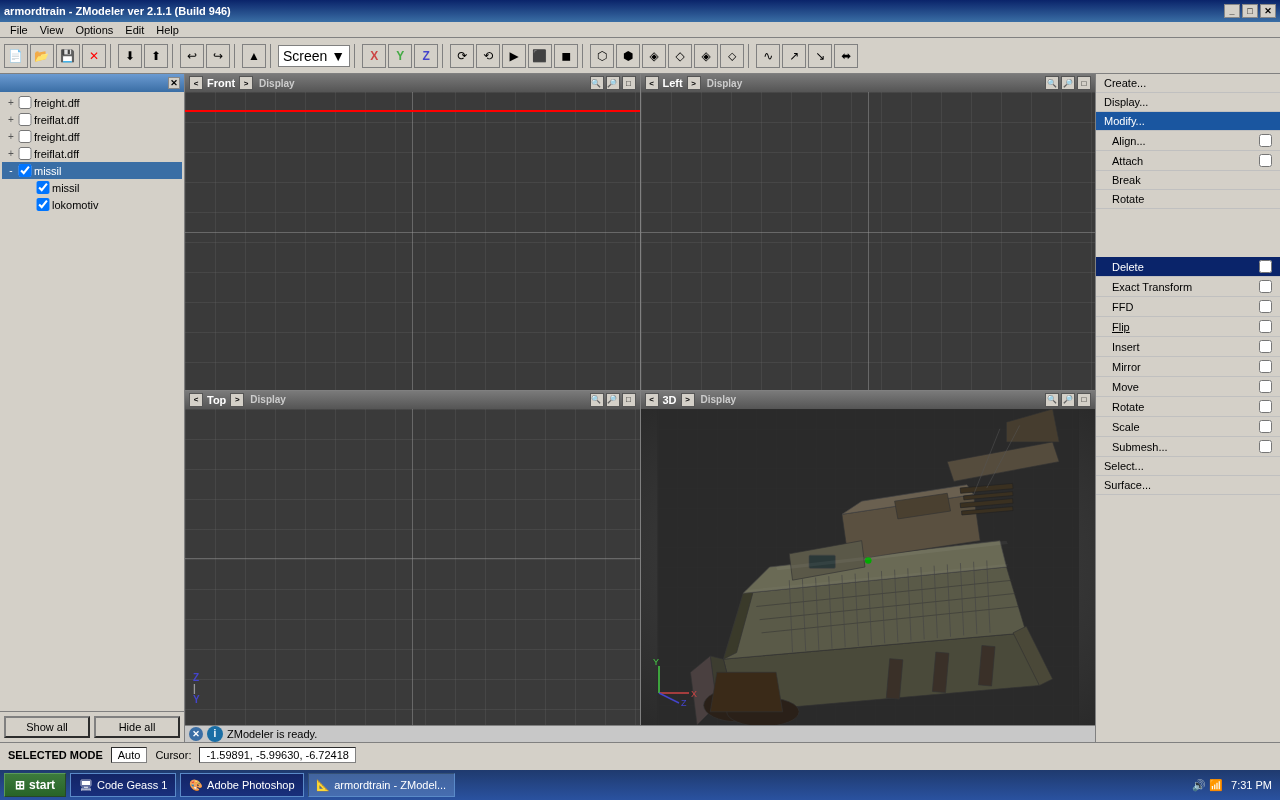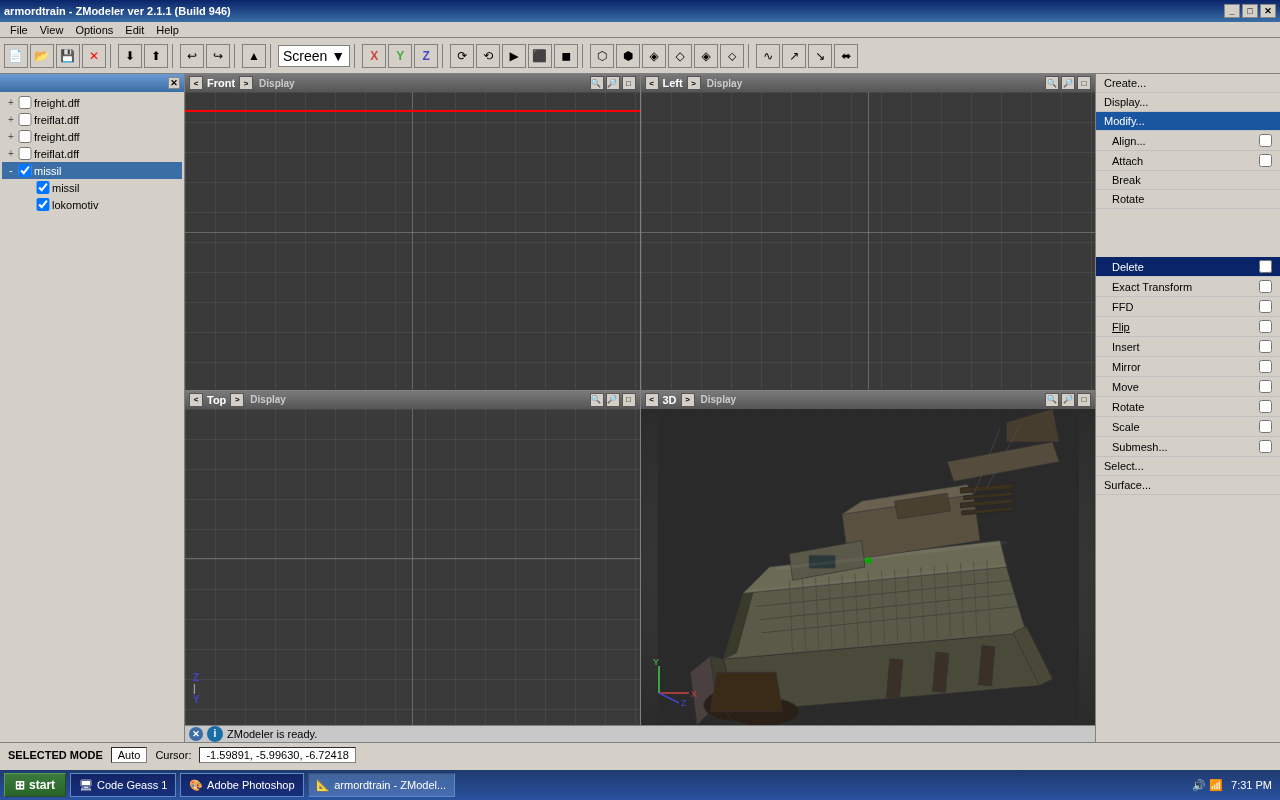--- a/index.html
+++ b/index.html
@@ -482,20 +482,24 @@
         <input type="checkbox" class="tree-check" checked="" style="">
         <span>missil</span>
       </div>
 
       <div class="tree-item" style="padding-left:20px;">
         <span class="tree-toggle"></span>
         <input type="checkbox" class="tree-check" checked="" style="">
         <span>lokomotiv</span>
       </div>
     </div>
+    <div id="left-bottom">
+      <button class="bottom-btn">Show all</button>
+      <button class="bottom-btn">Hide all</button>
+    </div>
   </div>
 
   <div id="center-area">
 
     <div id="viewport-top-row" style="height:50%; display:flex;">
 
       <div class="viewport" style="width:50%; position:relative; background:#3a3a3a; border-right:1px solid #808080;">
         <div class="vp-header">
           <div class="vp-header-btn">&lt;</div>
           <span class="vp-label">Front</span>

